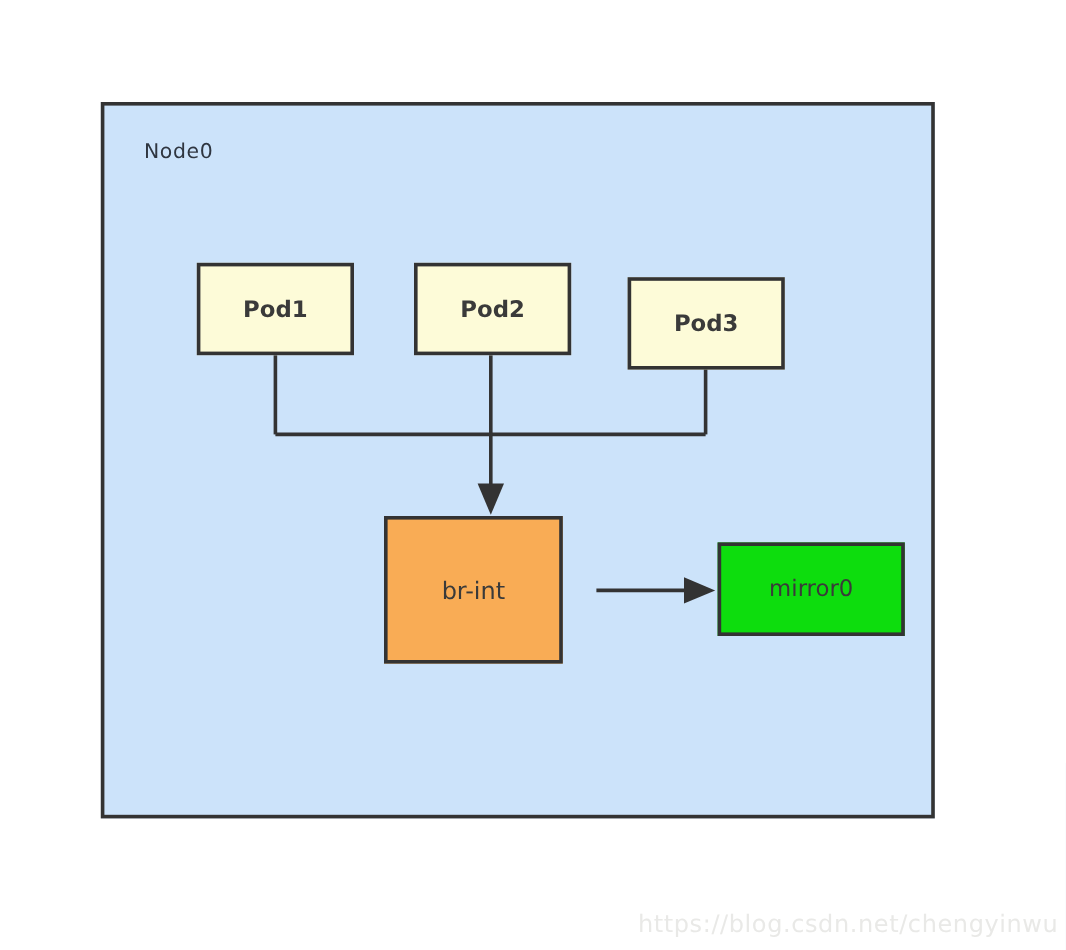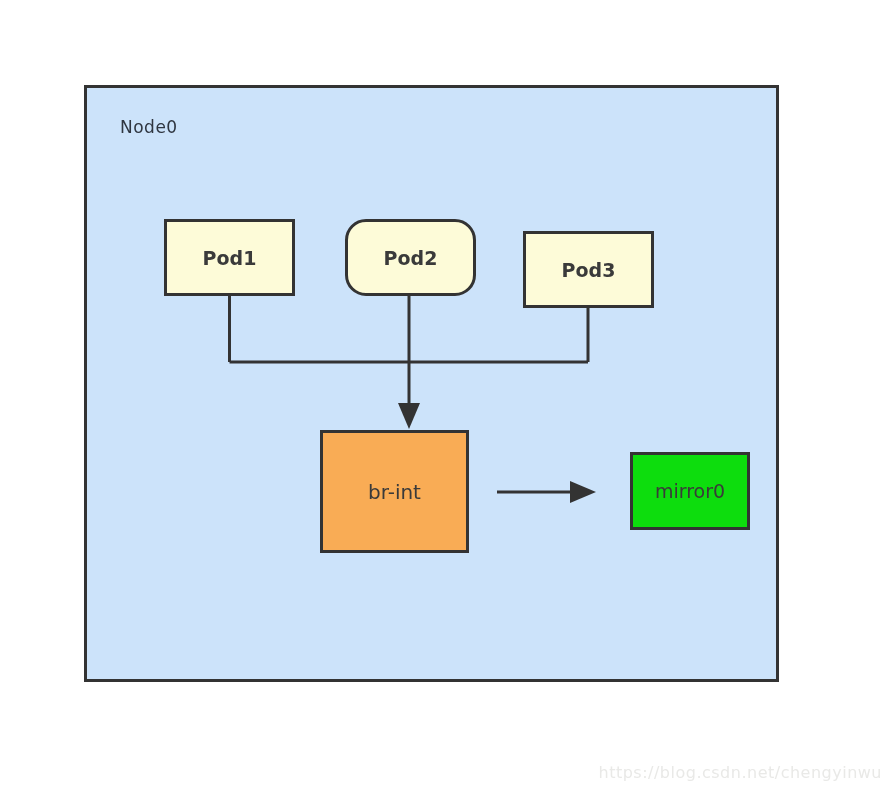--- a/index.html
+++ b/index.html
@@ -44,38 +44,37 @@
     border: 3px solid var(--border, #333333);
   }
   .pod {
     width: 131px;
     height: 77px;
     top: 219px;
     background: var(--pod-fill, #fdfbd8);
     font-weight: bold;
   }
   .pod1 { left: 164px; }
-  .pod2 { left: 345px; border-radius: 21px; }
+  .pod2 { left: 345px; }
   .pod3 { left: 523px; margin-top: 12px; }
   .bridge {
     left: 320px;
     top: 430px;
     width: 149px;
     height: 123px;
     background: var(--bridge-fill, #f9ac55);
     font-size: 20px;
   }
   .mirror {
     left: 598px;
     top: 452px;
-    width: 120px;
+    width: 156px;
     height: 78px;
     background: var(--mirror-fill, #0ddd0d);
     border-width: 3px;
-    margin-left: 32px;
   }
   svg.connectors {
     position: absolute;
     left: 0;
     top: 0;
     width: 888px;
     height: 792px;
     pointer-events: none;
   }
   svg.connectors path {
@@ -84,21 +83,21 @@
     fill: none;
   }
   svg.connectors polygon {
     fill: var(--line, #333333);
     stroke: none;
   }
   .watermark {
     position: absolute;
     right: 6px;
     bottom: 10px;
-    font-size: 16px;
+    font-size: 20px;
     color: var(--watermark-text, #e9e9e7);
     letter-spacing: 0.5px;
     user-select: none;
   }
 </style>
 </head>
 <body>
 
 <div class="canvas">
 

